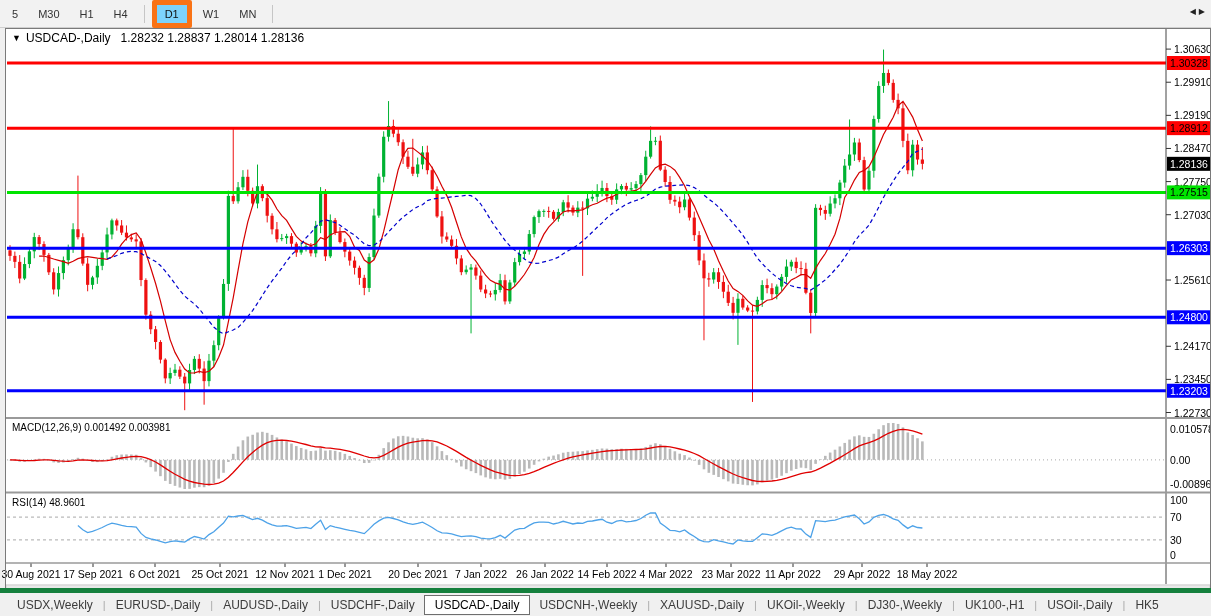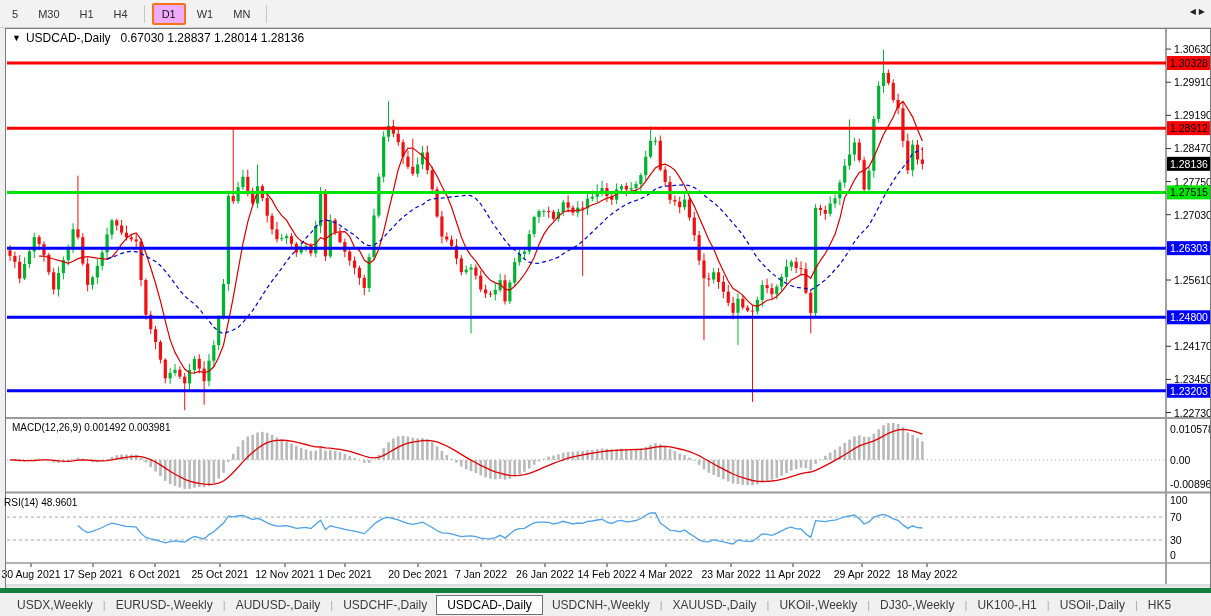--- a/index.html
+++ b/index.html
@@ -2,21 +2,21 @@
 <html><head>
 <meta charset="utf-8">
 <style>
   html,body{margin:0;padding:0;width:1211px;height:616px;overflow:hidden;
     background:#f0f0f0;font-family:"Liberation Sans",sans-serif;}
   #stage{position:relative;width:1211px;height:616px;}
   
   .toolbar{position:absolute;top:0;left:0;right:0;height:27px;background:#f2f2f2;
     border-bottom:1px solid #cfcfcf;display:flex;align-items:center;padding-left:2px;}
   .tfbtn{font-size:11px;color:#333;padding:3px 8px;margin:0 1px;border:1px solid transparent;}
-  .tfbtn.active{background:#f0abfc;border:2px solid #f97316;border-radius:2px;color:#111;}
+  .tfbtn.active{background:#7dd3fc;border:5px solid #f97316;border-radius:2px;color:#111;}
   .tbsep{width:1px;height:18px;background:#c6c6c6;margin:0 6px;}
   
   #plot{position:absolute;top:0;left:0;}
   text{font-family:"Liberation Sans",sans-serif;}
   
   .chartlabel{position:absolute;font-size:12px;color:#000;pointer-events:none;white-space:nowrap;}
   .indlabel{position:absolute;font-size:10px;color:#000;pointer-events:none;white-space:nowrap;}
   .ddicon{font-size:9px;margin-right:5px;position:relative;top:-1px;}
   .ohlc{margin-left:10px;}
   
@@ -715,31 +715,31 @@
       <g>
         <line x1="5" y1="418" x2="1211" y2="418" stroke="#9a9a9a" stroke-width="2"></line>
         <line x1="5" y1="492.5" x2="1211" y2="492.5" stroke="#9a9a9a" stroke-width="2"></line>
         <line x1="5" y1="563" x2="1211" y2="563" stroke="#9a9a9a" stroke-width="1.5"></line>
         <rect x="6" y="585" width="1204" height="6" fill="#e9e9e9" stroke="#cfcfcf" stroke-width="1"></rect>
         <rect x="5.5" y="28.5" width="1205" height="563" fill="none" stroke="#7a7a7a" stroke-width="1"></rect>
       </g>
     </svg>
 
   <div class="chartlabel" style="left:12px;top:31px;">
-    <span class="ddicon">▼</span><span>USDCAD-,Daily</span><span class="ohlc">0.67030 1.28837 1.28014 1.28136</span>
+    <span class="ddicon">▼</span><span>USDCAD-,Daily</span><span class="ohlc">1.28232 1.28837 1.28014 1.28136</span>
   </div>
 
   <div class="indlabel" style="left:12px;top:422px;">MACD(12,26,9) 0.001492 0.003981</div>
-  <div class="indlabel" style="left:4px;top:497px;">RSI(14) 48.9601</div>
+  <div class="indlabel" style="left:12px;top:497px;">RSI(14) 48.9601</div>
 
   <div class="tabs">
 
   <div class="tab">USDX,Weekly</div>
       <span class="tabsep">|</span>
-      <div class="tab">EURUSD-,Weekly</div>
+      <div class="tab">EURUSD-,Daily</div>
       <span class="tabsep">|</span>
       <div class="tab">AUDUSD-,Daily</div>
       <span class="tabsep">|</span>
       <div class="tab">USDCHF-,Daily</div>
       <div class="tab active">USDCAD-,Daily</div>
       <div class="tab">USDCNH-,Weekly</div>
       <span class="tabsep">|</span>
       <div class="tab">XAUUSD-,Daily</div>
       <span class="tabsep">|</span>
       <div class="tab">UKOil-,Weekly</div>

